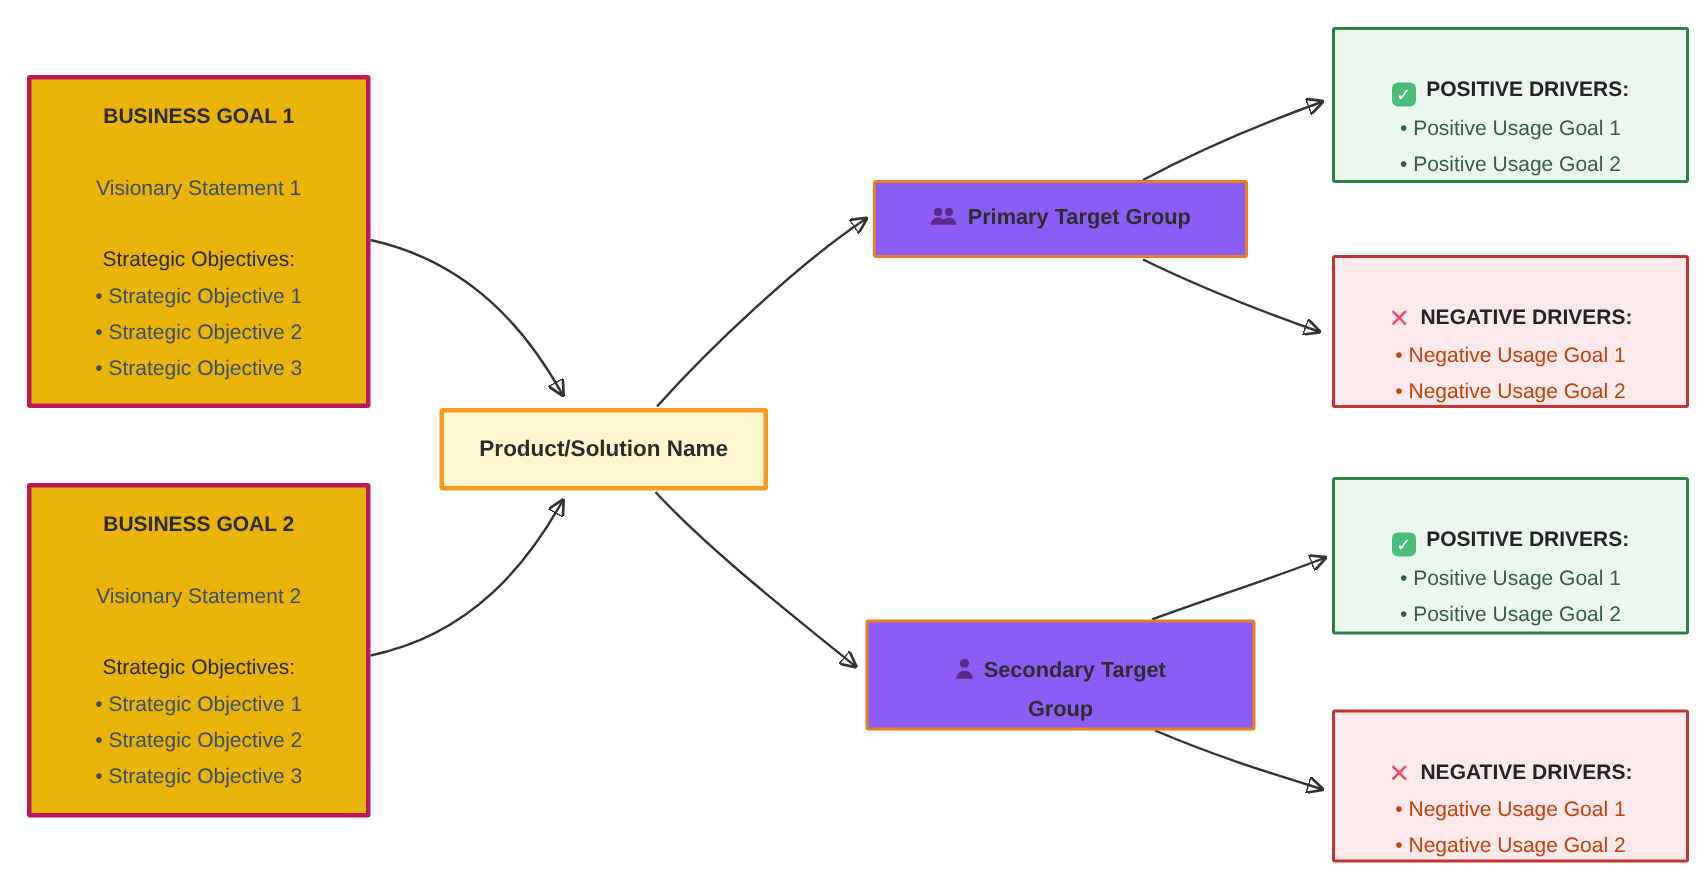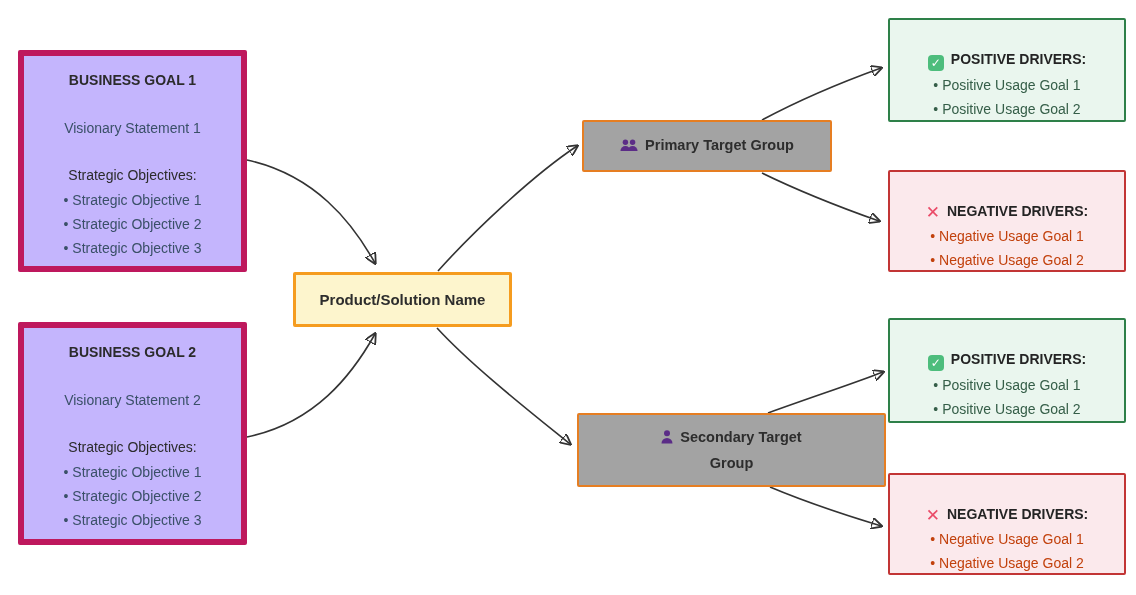--- a/index.html
+++ b/index.html
@@ -7,39 +7,39 @@
     position:relative;width:1136px;height:595px;background:#ffffff;
     font-family:"Liberation Sans","DejaVu Sans",sans-serif;overflow:hidden;
   }
   .edges{position:absolute;left:0;top:0;width:1136px;height:595px;pointer-events:none;}
   .edges path{fill:none;stroke:#333333;stroke-width:1.6px;}
 
   .node{position:absolute;box-sizing:border-box;text-align:center;}
 
   
   .goal{
-    background:#c4b5fd;border:6px solid #be185d;border-radius:2px;
+    background:#eab308;border:3px solid #be185d;border-radius:2px;
     padding:14px 8px 0 8px;color:#3a5068;font-size:14px;
   }
   .goal .b-title{font-weight:700;color:#2b2b2b;line-height:20px;margin-bottom:28px;font-size:14px;}
   .goal .b-vision{line-height:20px;margin-bottom:26px;}
   .goal .b-sub{font-weight:400;color:#2b2b2b;line-height:22px;margin-bottom:2px;}
   .goal .bullet{line-height:24px;}
   .bullet::before{content:"• ";}
 
   
   .product{
     background:#fdf5cd;border:3px solid #f59c1f;border-radius:2px;
     display:flex;align-items:center;justify-content:center;
     font-weight:700;font-size:15px;color:#2d2d2d;
   }
 
   
   .target{
-    background:#a3a3a3;border:2.5px solid #e67e22;border-radius:2px;
+    background:#8b5cf6;border:2.5px solid #e67e22;border-radius:2px;
     display:flex;align-items:center;justify-content:center;
     font-weight:700;font-size:14.5px;color:#2d2d2d;line-height:24px;
   }
   .target .t-inner{display:inline-block;}
   .target .t-inner.narrow{max-width:168px;}
   .t-icon{display:inline-block;vertical-align:-2px;margin-right:7px;}
 
   
   .driver{padding:28px 6px 0 6px;font-size:14px;border-radius:2px;}
   .driver .d-title{font-weight:800;color:#242424;line-height:22px;margin-bottom:2px;font-size:14px;}
@@ -110,21 +110,21 @@
         <svg width="18" height="13" viewBox="0 0 20 14">
           <circle cx="6" cy="3.4" r="3" fill="#5b2c87"></circle>
           <path d="M0.5,13 a5.5,5.5 0 0,1 11,0 z" fill="#5b2c87"></path>
           <circle cx="14" cy="3.4" r="3" fill="#5b2c87"></circle>
           <path d="M8.5,13 a5.5,5.5 0 0,1 11,0 z" fill="#5b2c87"></path>
         </svg>
       </span><span>Primary Target Group</span>
     </span>
   </div>
 
-  <div class="node target" style="left:577px;top:413px;width:309px;height:74px;">
+  <div class="node target" style="left:577px;top:413px;width:260px;height:74px;align-items:flex-end;">
     <span class="t-inner narrow">
       <span class="t-icon">
         <svg width="12" height="14" viewBox="0 0 12 14">
           <circle cx="6" cy="3.2" r="3" fill="#5b2c87"></circle>
           <path d="M0.5,13.5 a5.5,5.5 0 0,1 11,0 z" fill="#5b2c87"></path>
         </svg>
       </span><span>Secondary Target Group</span>
     </span>
   </div>
 

